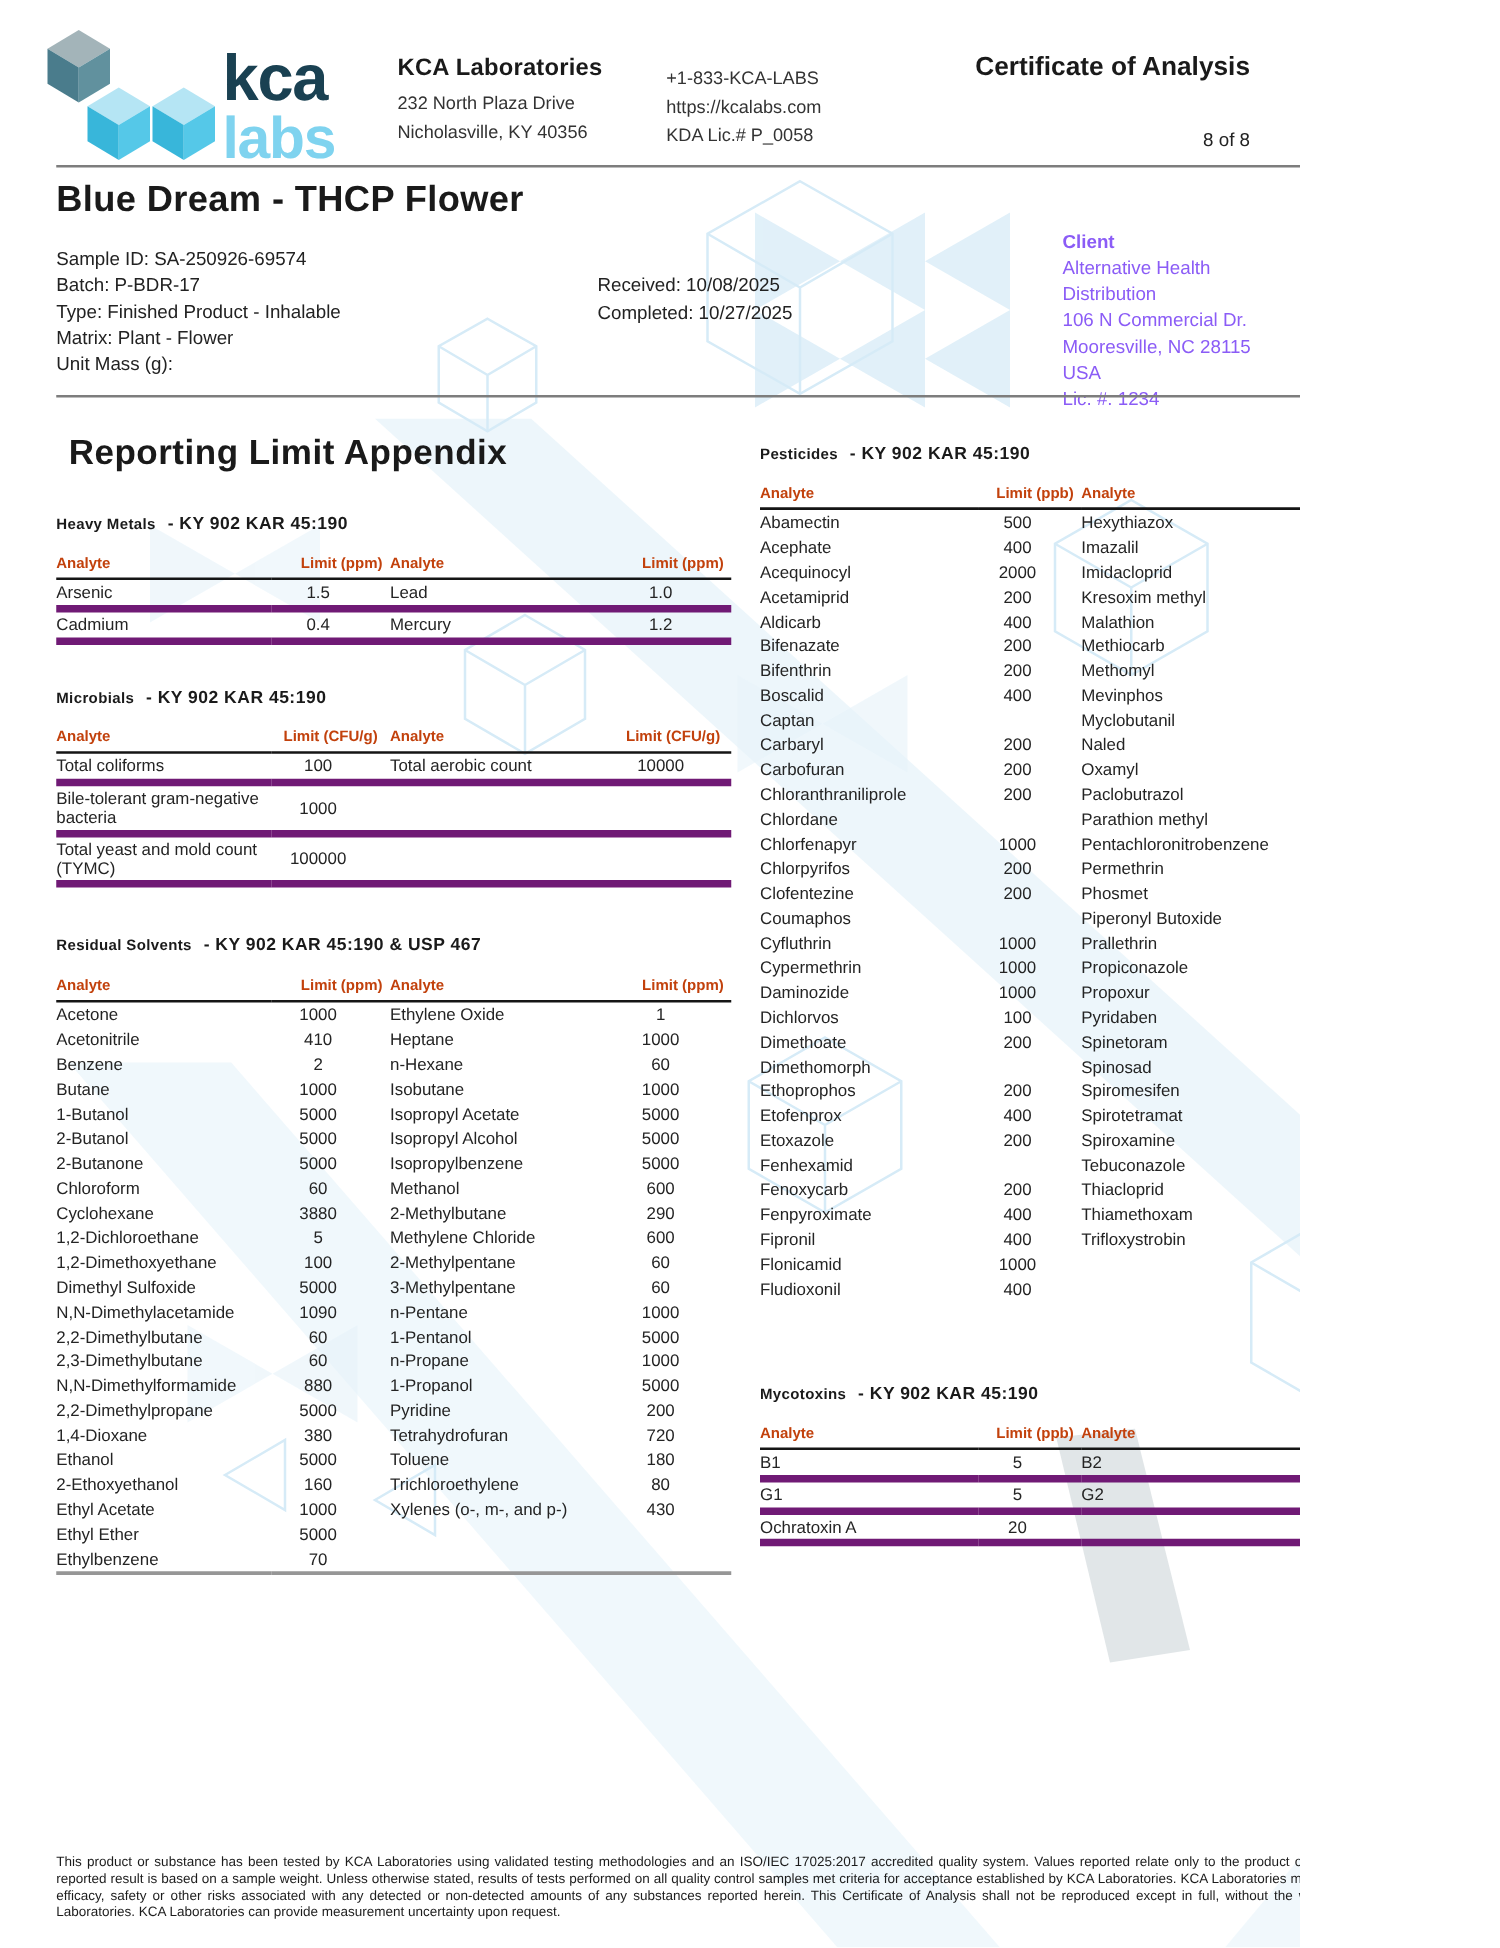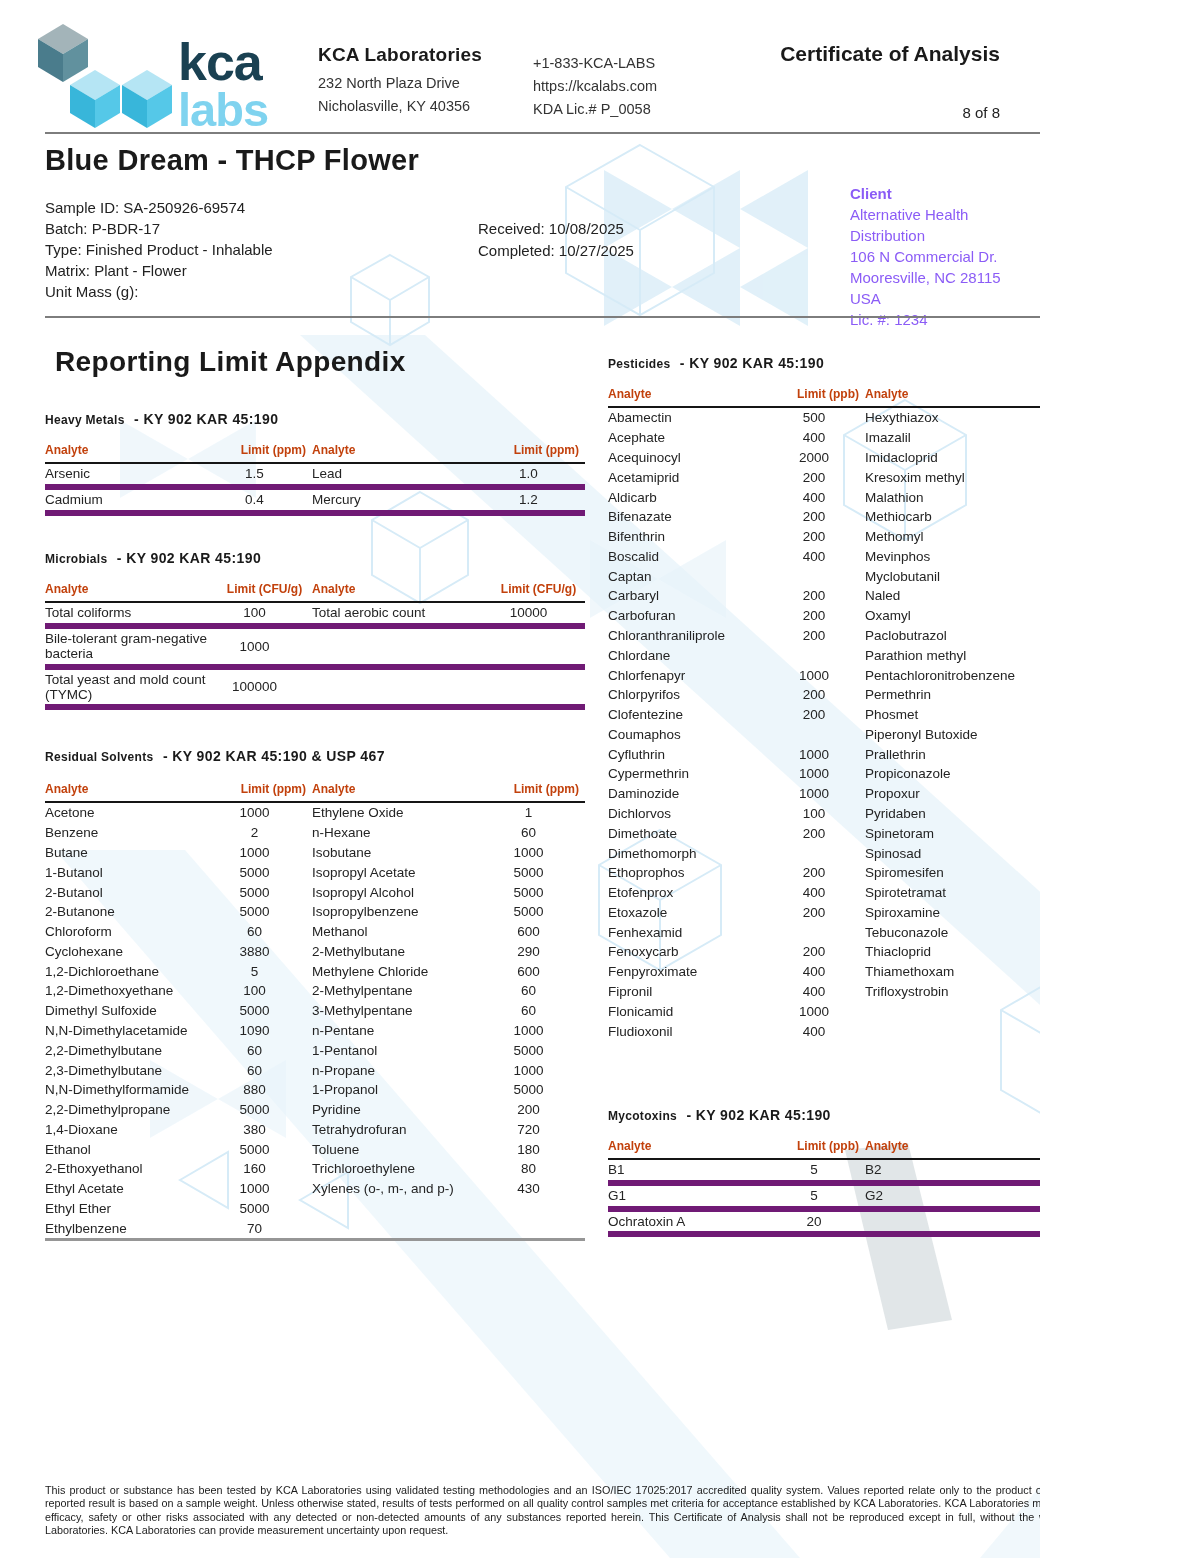--- a/index.html
+++ b/index.html
@@ -273,20 +273,26 @@
         <th>Analyte</th>
         <th class="h-limit">Limit (ppm)</th>
       </tr>
         </thead>
       <tbody>
           <tr>
             <td class="c-analyte">Acetone</td>
             <td class="c-limit">1000</td>
             <td class="c-analyte">Ethylene Oxide</td>
             <td class="c-limit">1</td>
+          </tr>
+          <tr>
+            <td class="c-analyte">Acetonitrile</td>
+            <td class="c-limit">410</td>
+            <td class="c-analyte">Heptane</td>
+            <td class="c-limit">1000</td>
           </tr>
           <tr>
             <td class="c-analyte">Benzene</td>
             <td class="c-limit">2</td>
             <td class="c-analyte">n-Hexane</td>
             <td class="c-limit">60</td>
           </tr>
           <tr>
             <td class="c-analyte">Butane</td>
             <td class="c-limit">1000</td>

